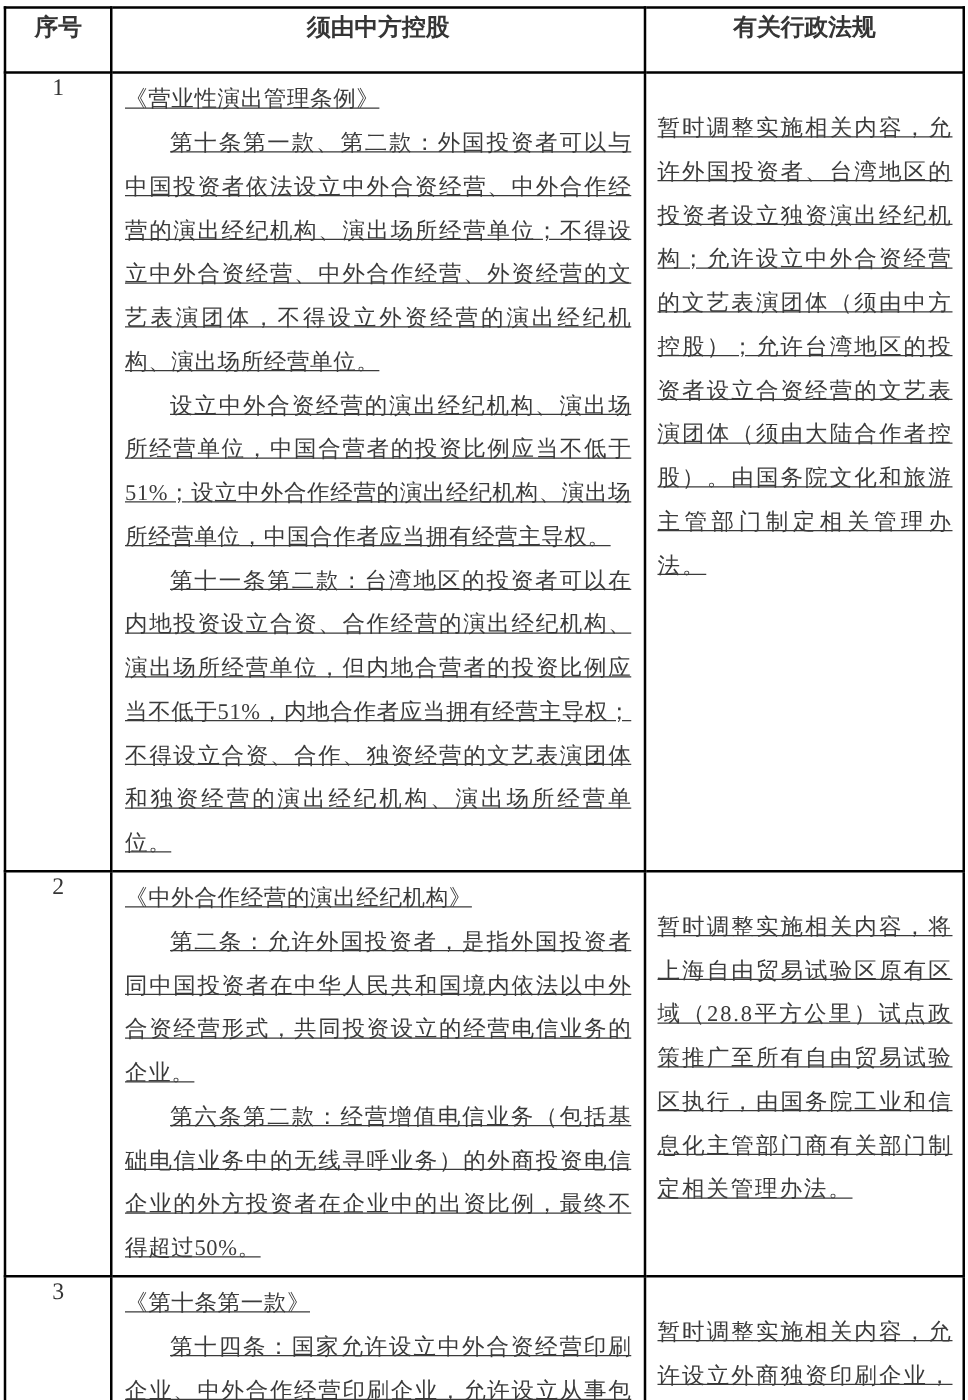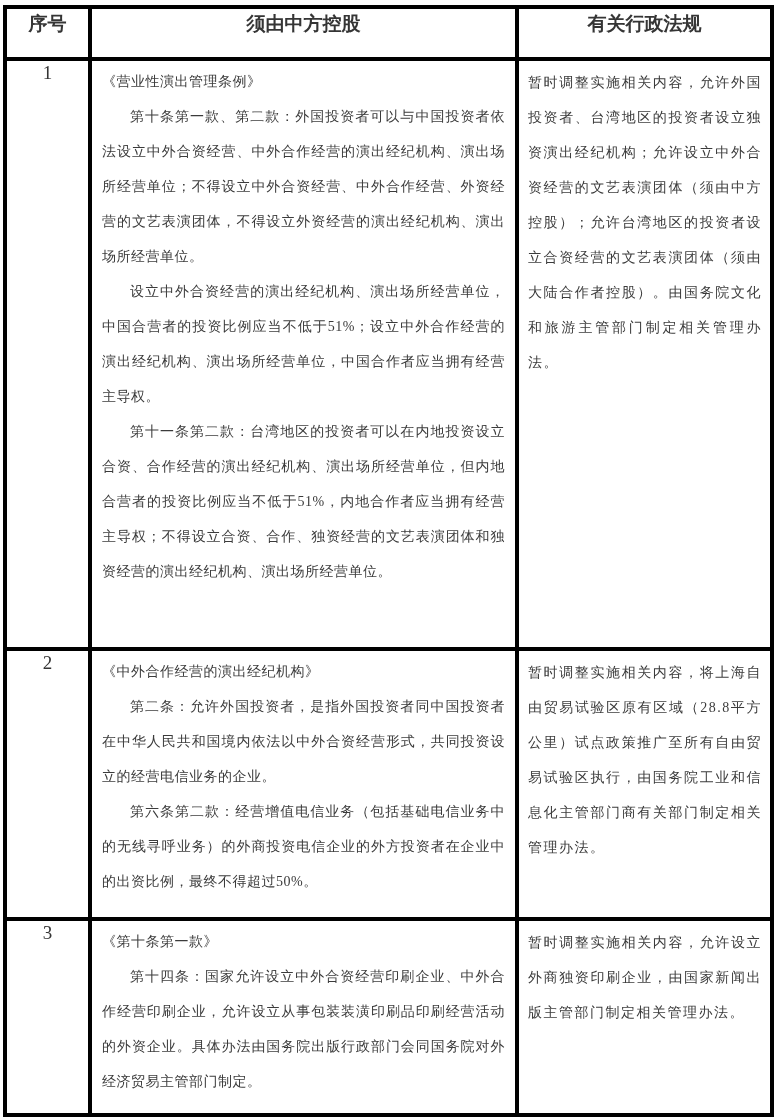--- a/index.html
+++ b/index.html
@@ -13,21 +13,21 @@
     color: #3b3b3b;
   }
   table.doc-table {
     border-collapse: collapse;
     table-layout: fixed;
     width: 767px;
     margin: 5px 0 0 3px;
   }
   table.doc-table th,
   table.doc-table td {
-    border: 4px solid #000000;
+    border: 2px solid #000000;
     vertical-align: top;
     overflow: hidden;
   }
   col.c-serial { width: 85px; }
   col.c-reg    { width: 427px; }
   col.c-impl   { width: 255px; }
 
   tr.hdr { height: 52px; }
   tr.row-1 { height: 590px; }
   tr.row-2 { height: 270px; }
@@ -50,27 +50,28 @@
   td.reg-cell {
     padding: 3px 10px 4px 10px;
     vertical-align: top;
   }
   td.impl-cell {
     padding: 4px 8px 4px 9px;
     vertical-align: middle;
   }
   .reg-cell p, .impl-cell p {
     margin: 0;
-    font-size: 14px;
+    font-size: 18px;
     line-height: 35px;
     text-align: justify;
     text-justify: inter-ideograph;
     letter-spacing: 0.5px;
+    text-decoration: underline;
   }
-  .impl-cell p { letter-spacing: 1.5px; }
+  .impl-cell p { letter-spacing: 1.5px; margin-top: 22px; }
   .reg-cell p.para { text-indent: 2em; }
   .reg-cell p.title { text-indent: 0; }
 </style>
 </head>
 <body>
 
 <table class="doc-table">
   <colgroup>
     <col class="c-serial">
     <col class="c-reg">

